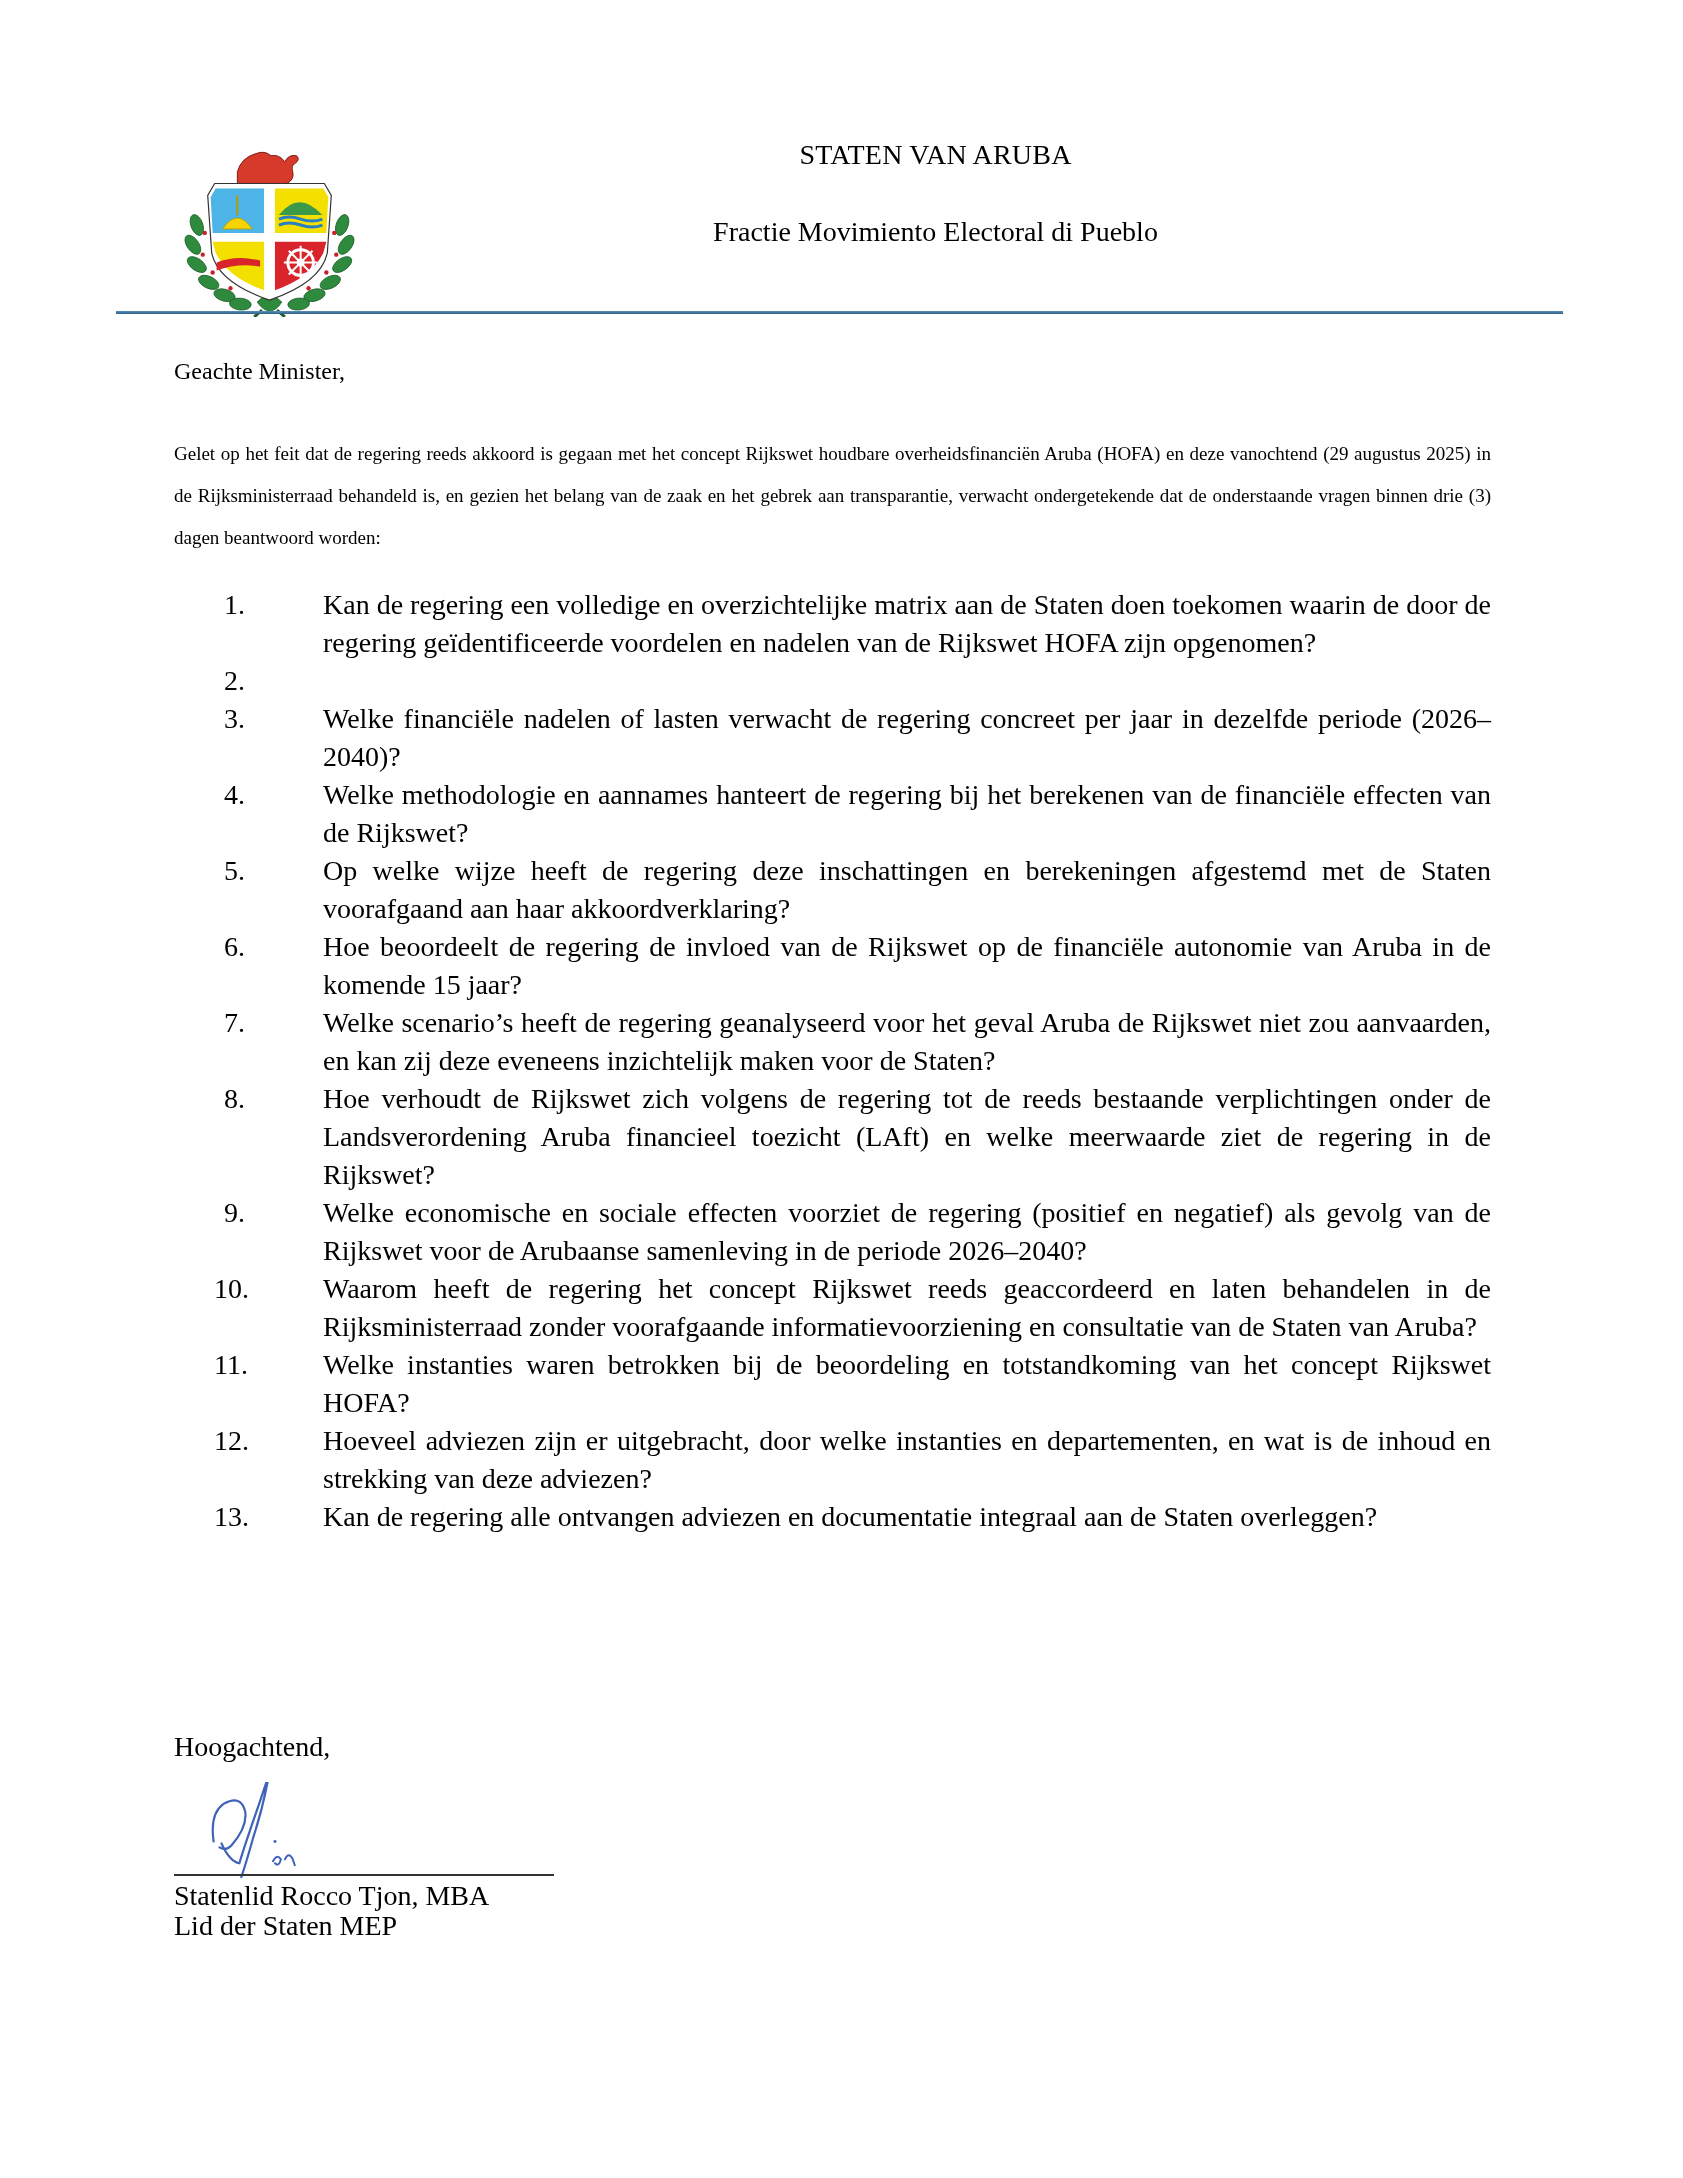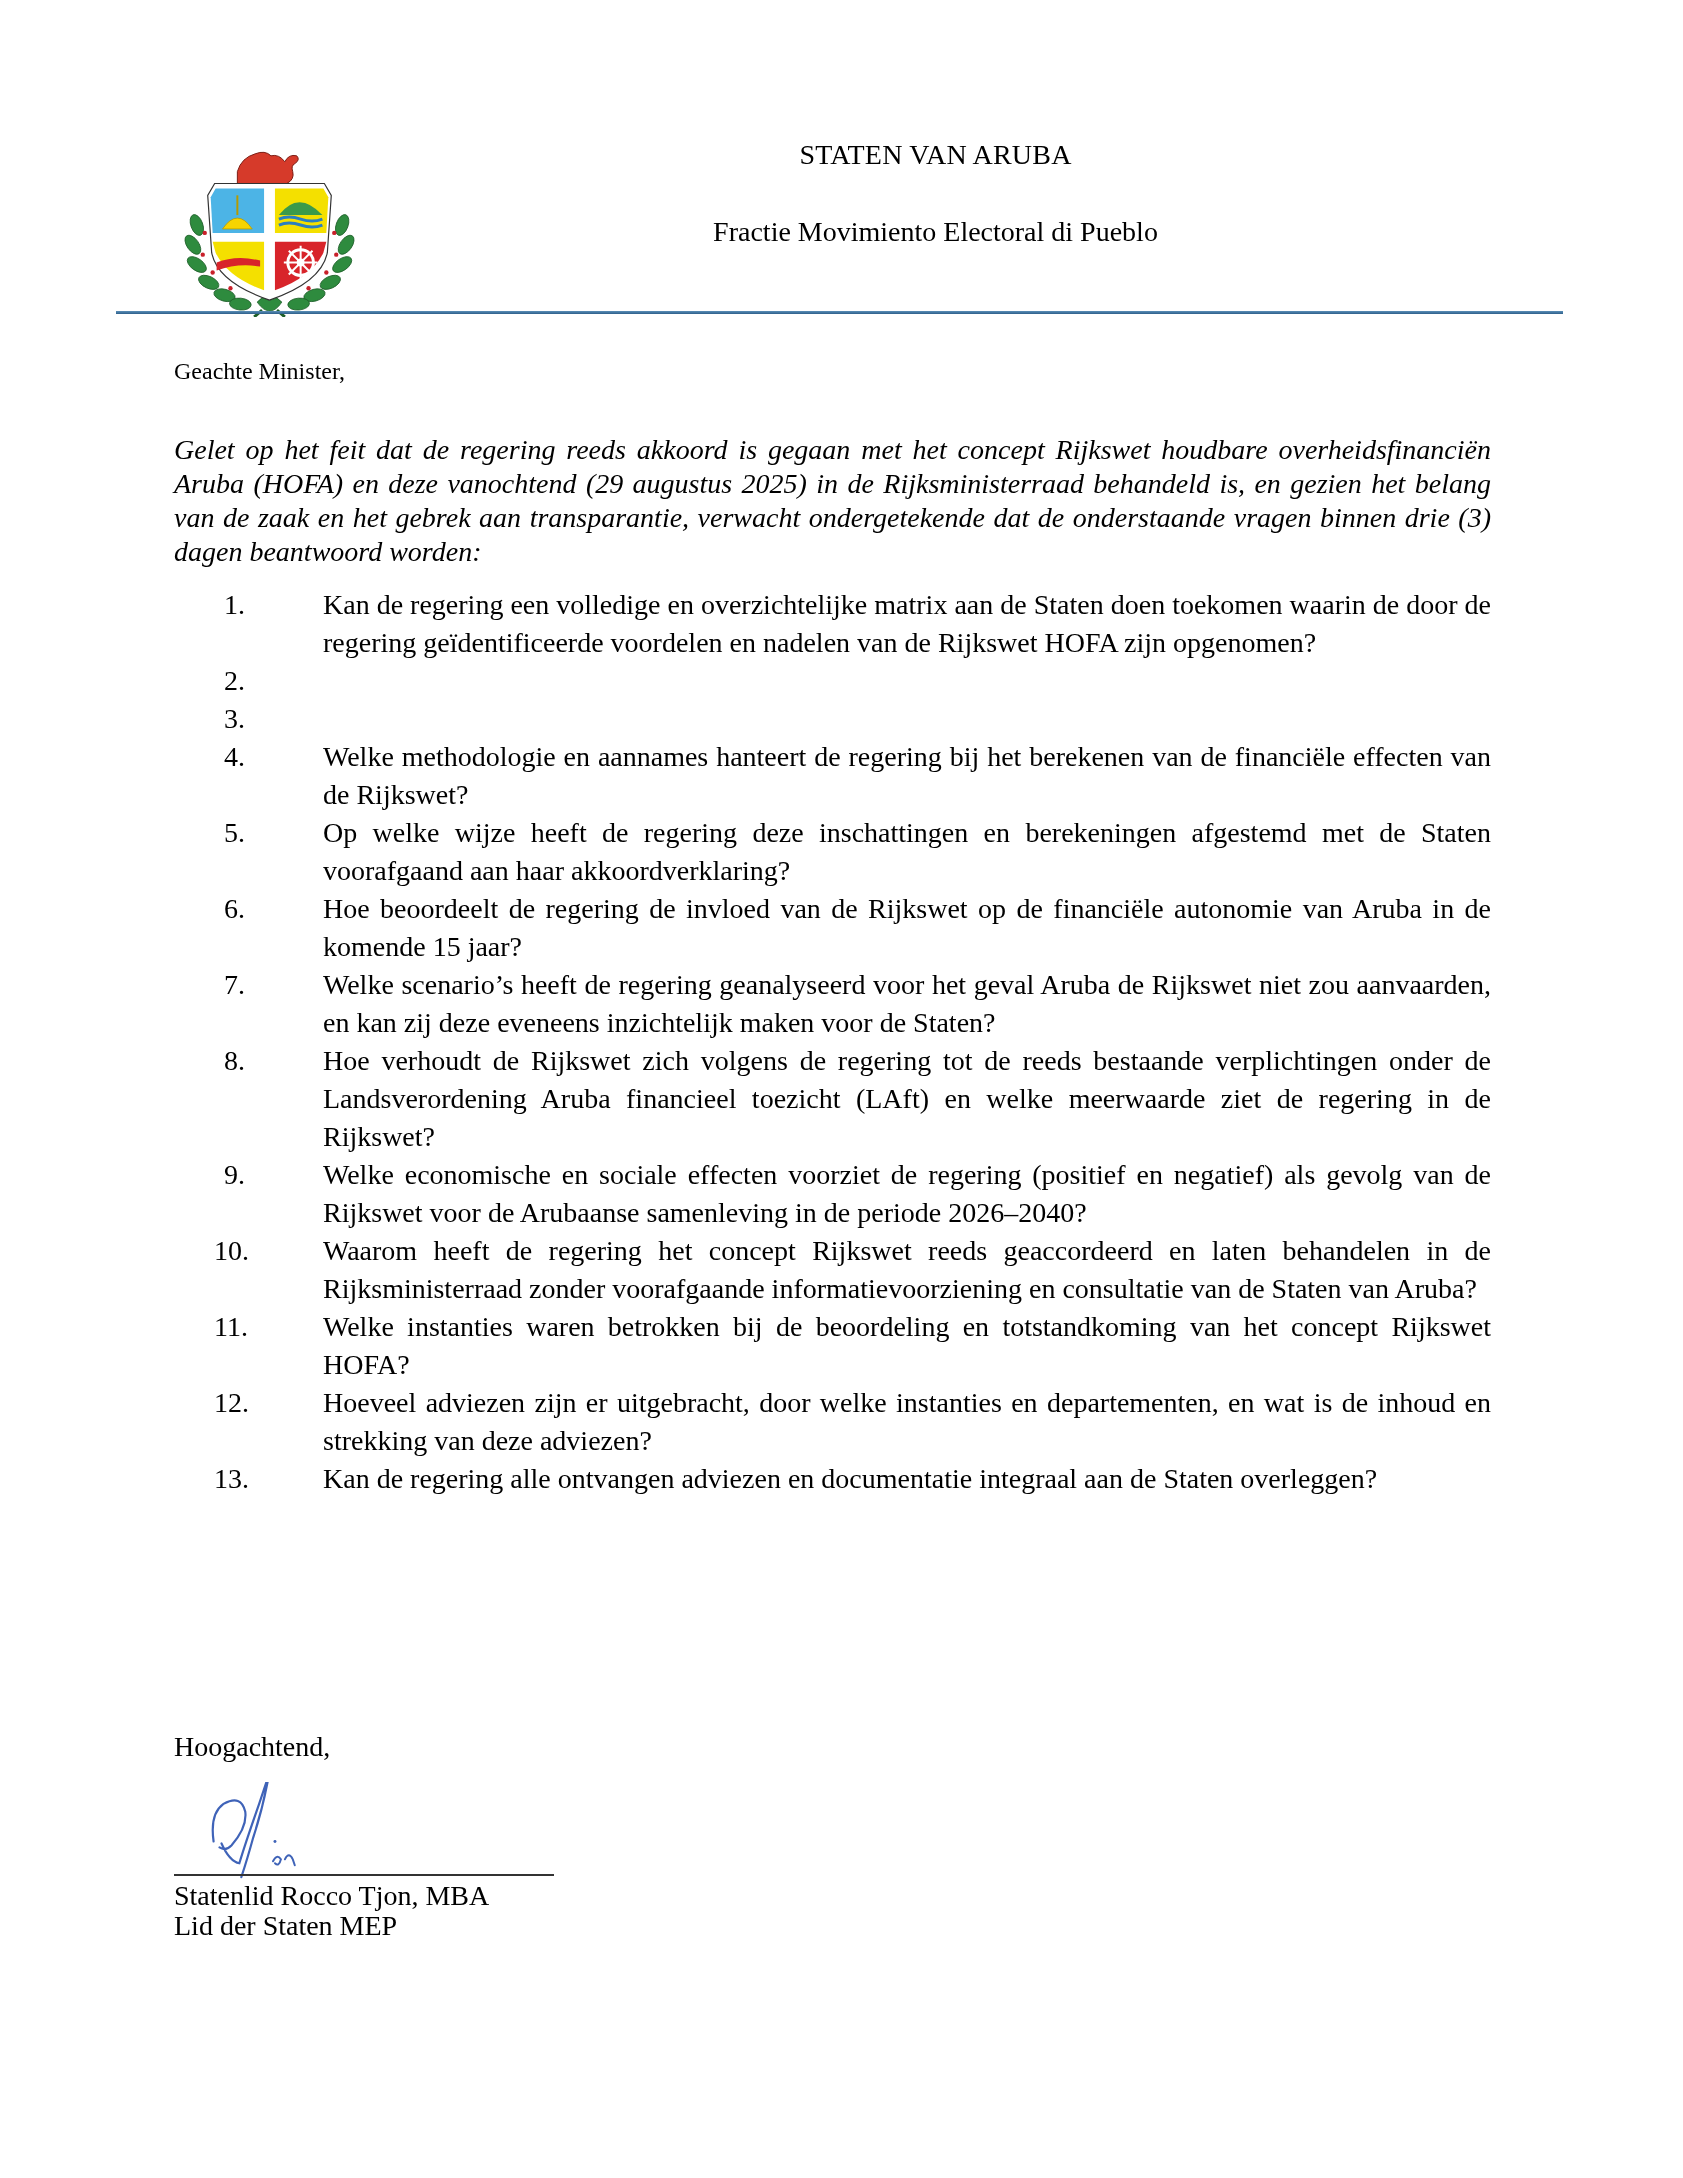--- a/index.html
+++ b/index.html
@@ -12,21 +12,21 @@
   .hdr-title { position: absolute; left: 0; width: 1871px; text-align: center;
                font-size: 28px; top: 139px; letter-spacing: 0.2px; }
   .hdr-sub   { position: absolute; left: 0; width: 1871px; text-align: center;
                font-size: 28px; top: 216px; }
   .hdr-rule  { position: absolute; left: 116px; top: 311px; width: 1447px; height: 3px;
                background: linear-gradient(to bottom, #5b8fb8, #2d5f8a); }
 
   .salutation { position: absolute; left: 174px; top: 358px; font-size: 24px; }
 
   .intro { position: absolute; left: 174px; top: 433px; width: 1317px;
-           font-size: 28px; line-height: 34px; text-align: justify; font-style: italic; }
+           font-size: 19px; line-height: 42px; text-align: justify; }
 
   .questions { position: absolute; left: 174px; top: 586px; width: 1317px;
                font-size: 28px; line-height: 38px; margin: 0; padding: 0; list-style: none; }
   .q-item { display: flex; }
   .q-num { width: 149px; flex: 0 0 149px; text-align: left; padding-left: 50px; box-sizing: border-box; }
   .q-num.two { padding-left: 40px; }
   .q-text { flex: 1; text-align: justify; }
 
   .closing { position: absolute; left: 174px; top: 1731px; font-size: 28px; }
 
@@ -102,20 +102,21 @@
   <ol class="questions">
     <li class="q-item">
       <span class="q-num">1.</span>
       <span class="q-text">Kan de regering een volledige en overzichtelijke matrix aan de Staten doen toekomen waarin de door de regering geïdentificeerde voordelen en nadelen van de Rijkswet HOFA zijn opgenomen?</span>
     </li>
     <li class="q-item">
       <span class="q-num">2.</span>
     </li>
     <li class="q-item">
       <span class="q-num">3.</span>
+      <span class="q-text">Welke financiële nadelen of lasten verwacht de regering concreet per jaar in dezelfde periode (2026–2040)?</span>
     </li>
     <li class="q-item">
       <span class="q-num">4.</span>
       <span class="q-text">Welke methodologie en aannames hanteert de regering bij het berekenen van de financiële effecten van de Rijkswet?</span>
     </li>
     <li class="q-item">
       <span class="q-num">5.</span>
       <span class="q-text">Op welke wijze heeft de regering deze inschattingen en berekeningen afgestemd met de Staten voorafgaand aan haar akkoordverklaring?</span>
     </li>
     <li class="q-item">

